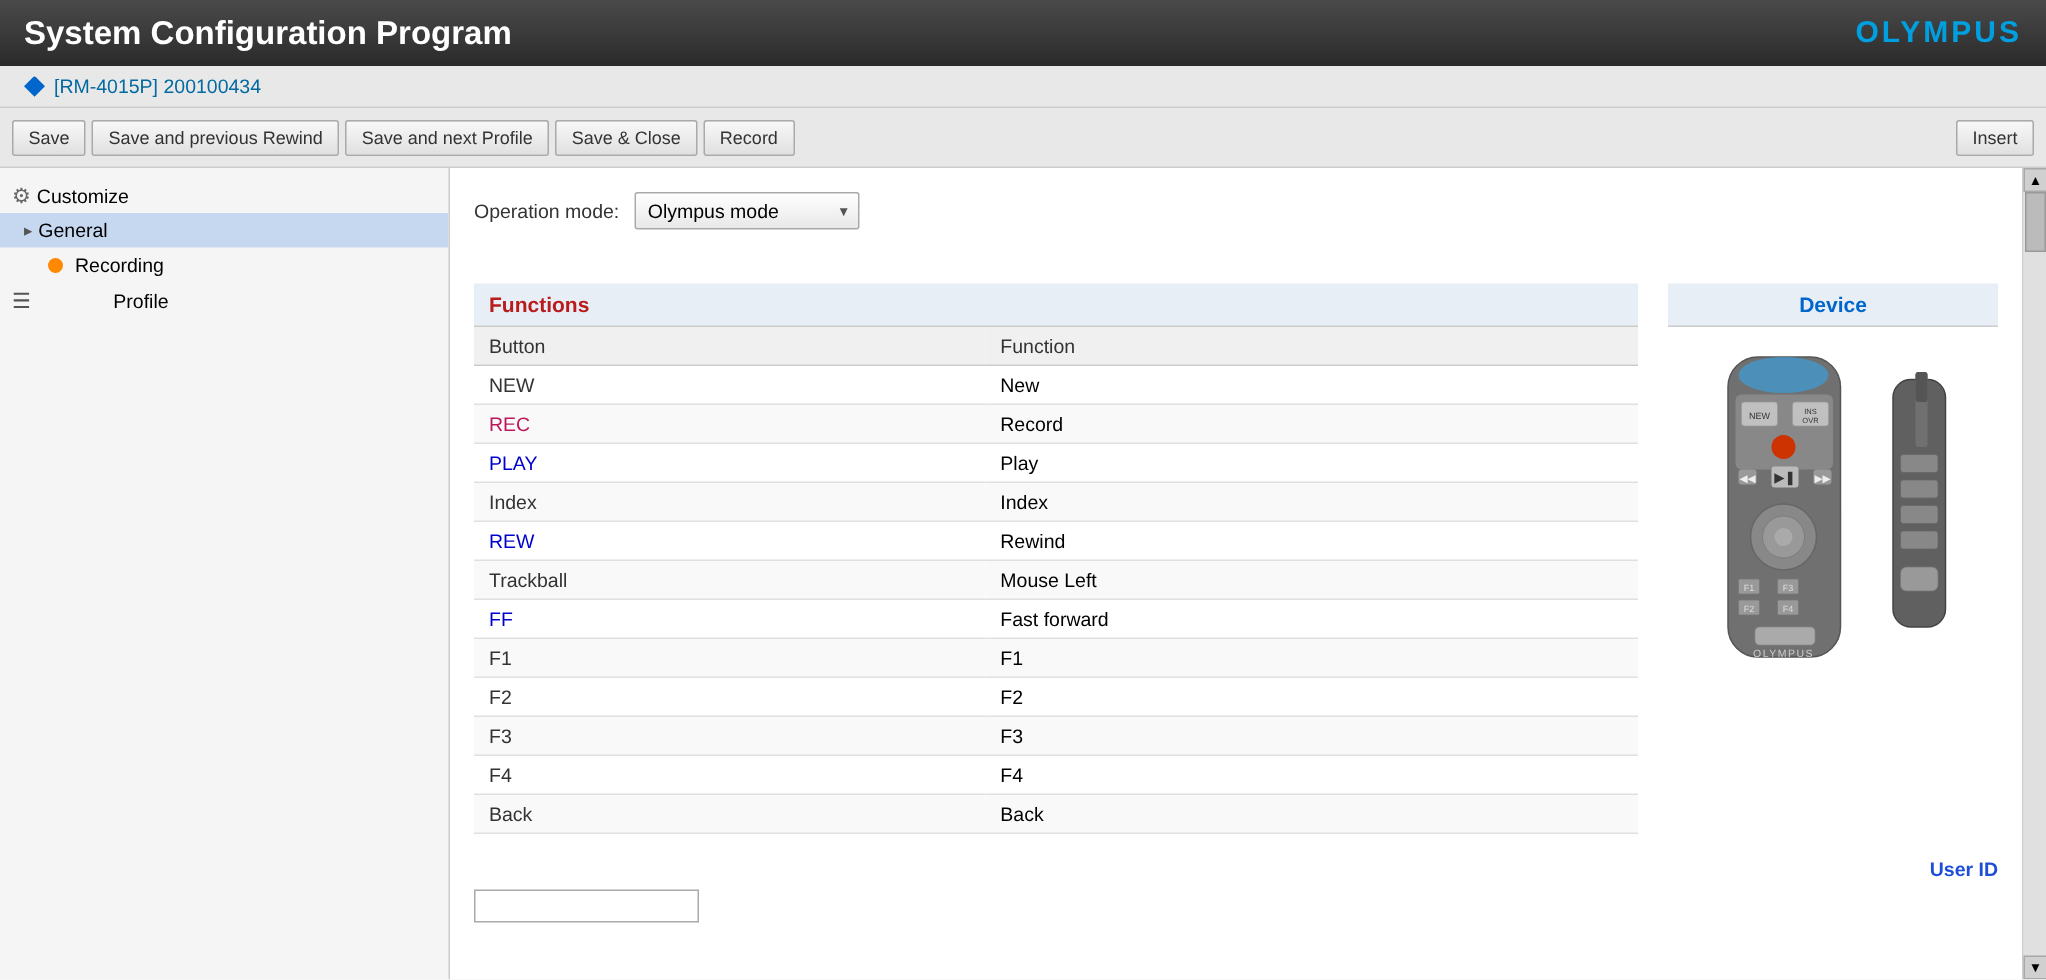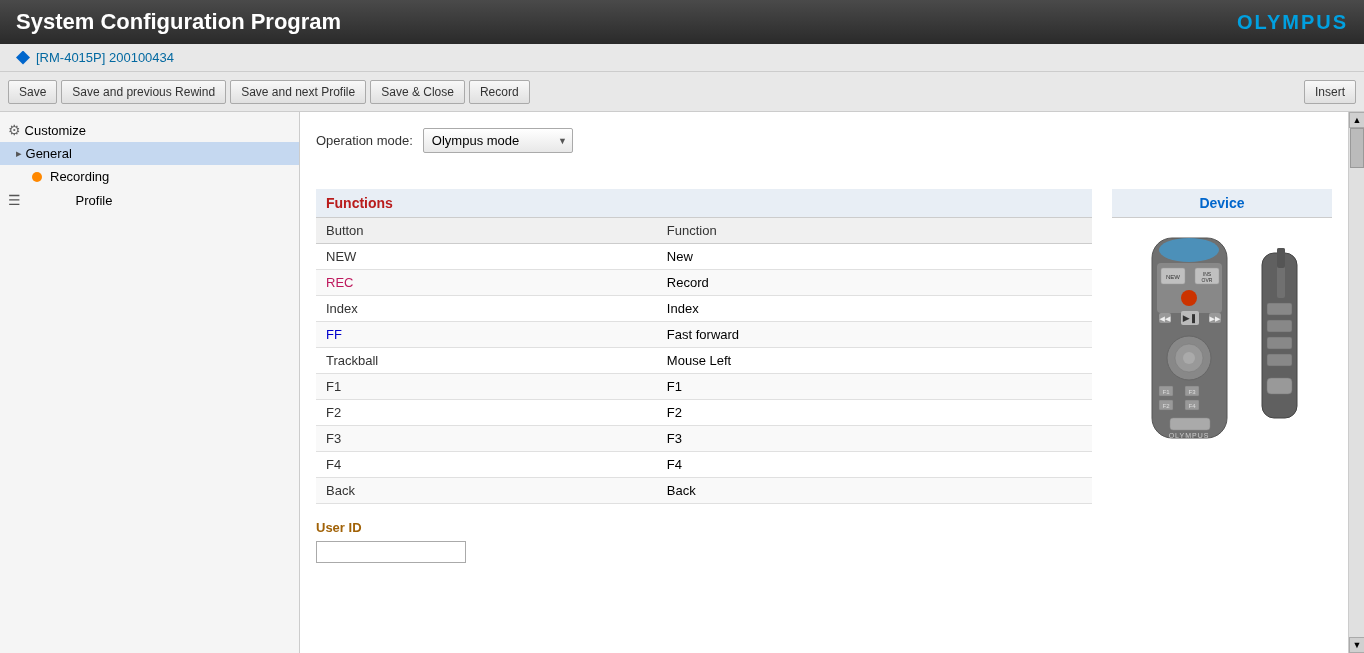--- a/index.html
+++ b/index.html
@@ -219,22 +219,23 @@
       margin-top: 10px;
     }
 
     
     .user-id-section {
       margin-top: 16px;
     }
     .user-id-label {
       font-size: 13px;
       font-weight: bold;
-      color: #a16207;
+      color: #1d4ed8;
       margin-bottom: 6px;
+      text-align: right;
     }
     .user-id-input {
       width: 150px;
       border: 1px solid #aaa;
       padding: 3px 6px;
       font-size: 12px;
     }
 
     
     .content-area::-webkit-scrollbar { width: 12px; }
@@ -353,30 +354,38 @@
           <tbody id="table-body">
           <tr>
     <td class="btn-dark">NEW</td>
     <td>New</td>
   </tr>
                 <tr>
     <td class="btn-red">REC</td>
     <td>Record</td>
   </tr>
                 <tr>
+    <td class="btn-blue">PLAY</td>
+    <td>Play</td>
+  </tr>
+                <tr>
     <td class="btn-dark">Index</td>
     <td>Index</td>
   </tr>
                 <tr>
+    <td class="btn-blue">REW</td>
+    <td>Rewind</td>
+  </tr>
+                <tr>
+    <td class="btn-dark">Trackball</td>
+    <td>Mouse Left</td>
+  </tr>
+                <tr>
     <td class="btn-blue">FF</td>
     <td>Fast forward</td>
-  </tr>
-                <tr>
-    <td class="btn-dark">Trackball</td>
-    <td>Mouse Left</td>
   </tr>
                 <tr>
     <td class="btn-dark">F1</td>
     <td>F1</td>
   </tr>
                 <tr>
     <td class="btn-dark">F2</td>
     <td>F2</td>
   </tr>
                 <tr>

